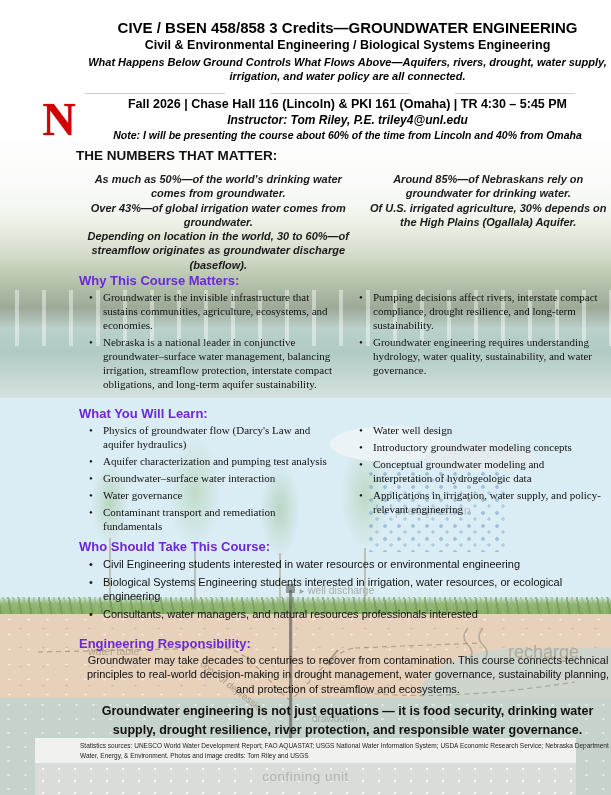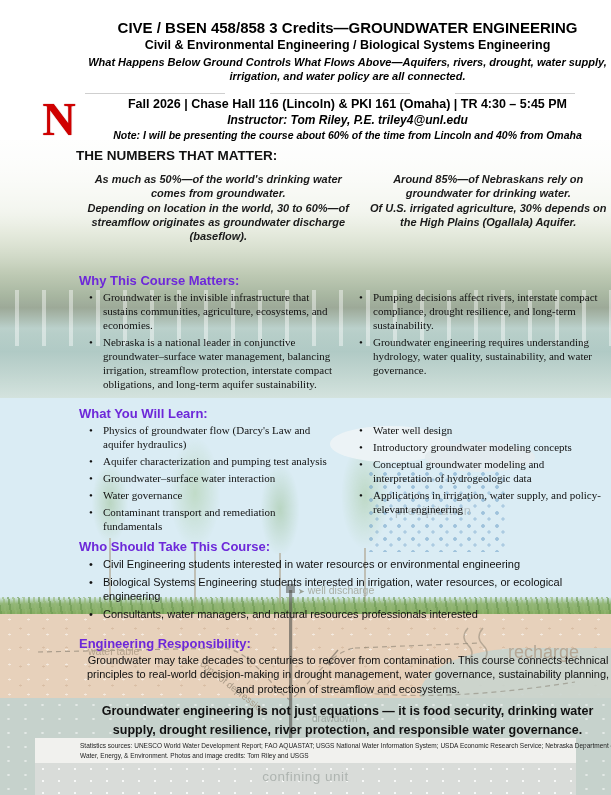--- a/index.html
+++ b/index.html
@@ -171,20 +171,21 @@
       <div class="il1">Fall 2026  |  Chase Hall 116 (Lincoln) &amp; PKI 161 (Omaha)  |  TR 4:30 – 5:45 PM</div>
       <div class="il2">Instructor: Tom Riley, P.E.  triley4@unl.edu</div>
       <div class="il3">Note:  I will be presenting the course about 60% of the time from Lincoln and 40% from Omaha</div>
     </div>
   </div>
 
   <div class="txt num-head">THE NUMBERS THAT MATTER:</div>
   <div class="txt num-cols">
     <div class="num-col l">
       <div>As much as 50%—of the world's drinking water comes from groundwater.</div>
+      <div>Over 43%—of global irrigation water comes from groundwater.</div>
       <div>Depending on location in the world, 30 to 60%—of streamflow originates as groundwater discharge (baseflow).</div>
     </div>
     <div class="num-col r">
       <div>Around 85%—of Nebraskans rely on groundwater for drinking water.</div>
       <div>Of U.S. irrigated agriculture, 30% depends on the High Plains (Ogallala) Aquifer.</div>
     </div>
   </div>
 
   <div class="txt why-block">
     <div class="sec-head">Why This Course Matters:</div>

